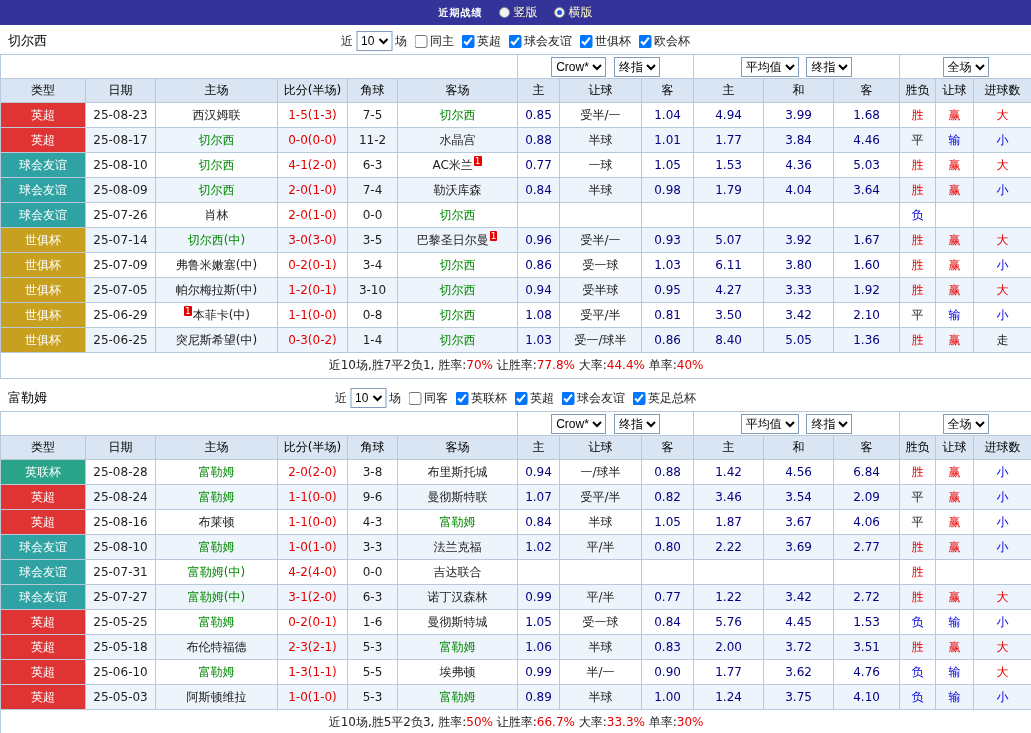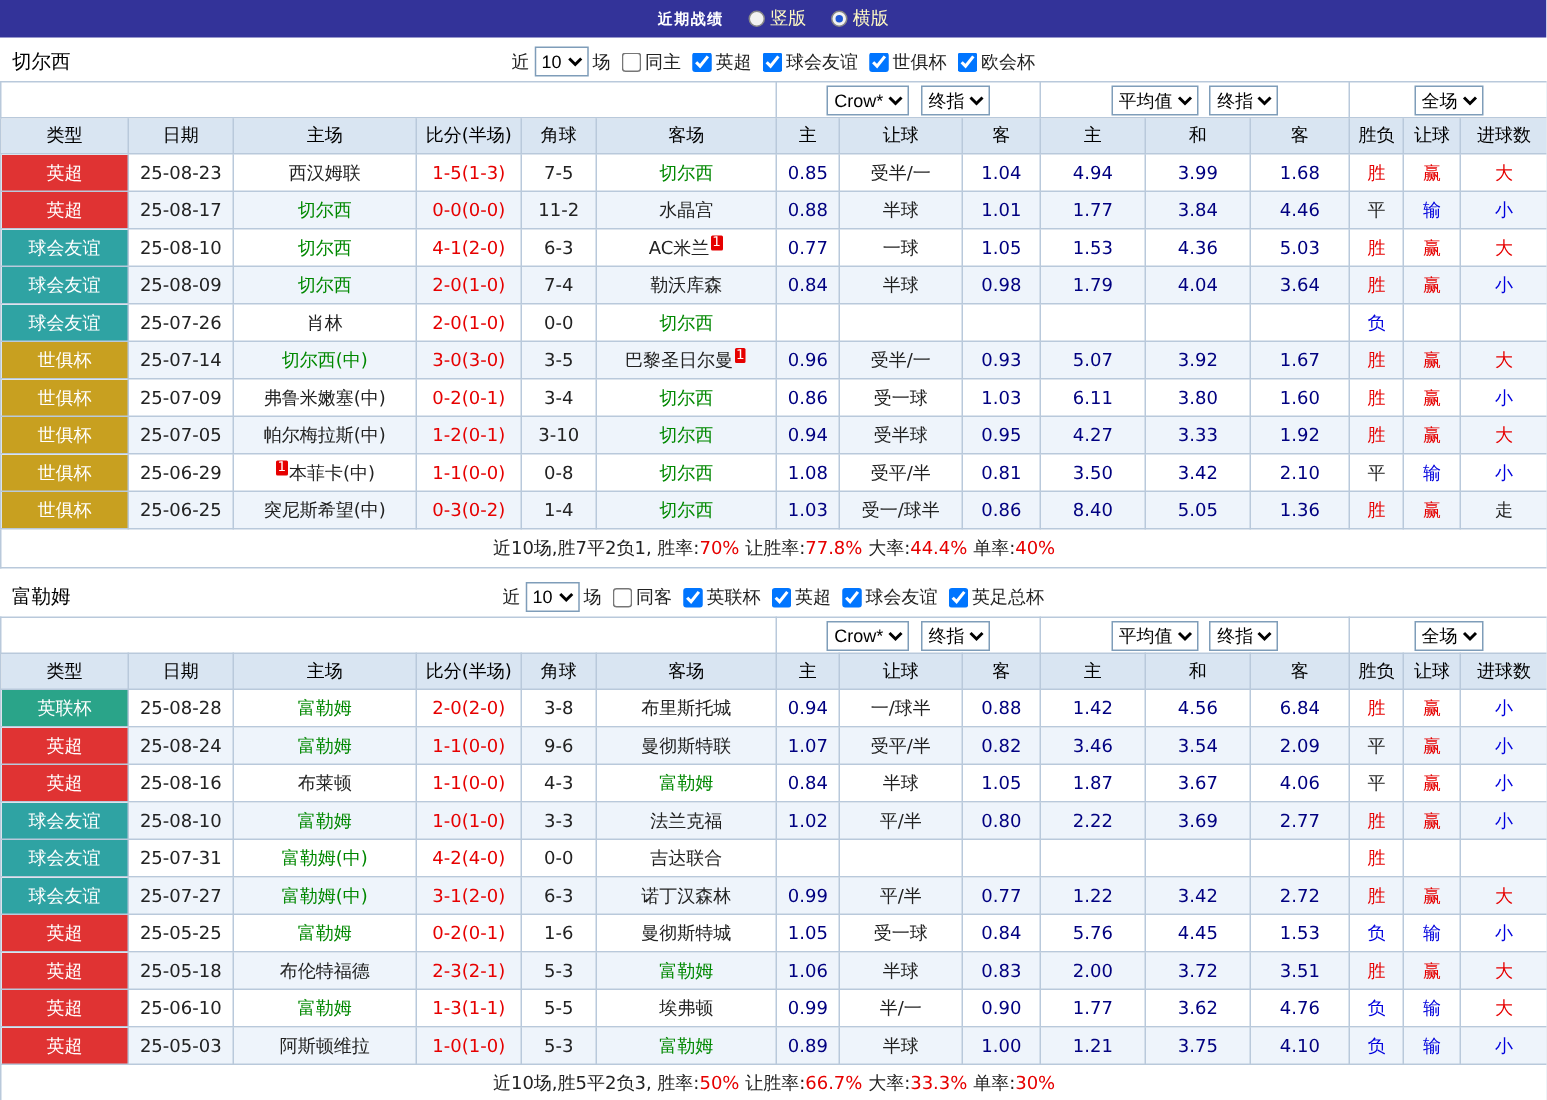--- a/index.html
+++ b/index.html
@@ -583,21 +583,21 @@
         <tr>
           <td class="type" style="background: rgb(224, 51, 51);">英超</td>
           <td>25-05-03</td>
           <td><span>阿斯顿维拉</span></td>
           <td class="score">1-0(1-0)</td>
           <td>5-3</td>
           <td><span class="green">富勒姆</span></td>
           <td class="odds">0.89</td>
           <td>半球</td>
           <td class="odds">1.00</td>
-          <td class="odds">1.21</td>
+          <td class="odds">1.24</td>
           <td class="odds">3.75</td>
           <td class="odds">4.10</td>
           <td class="blue">负</td>
           <td class="blue">输</td>
           <td class="blue">小</td>
         </tr>
       </tbody>
     <tfoot>
       <tr>
         <td colspan="15">

